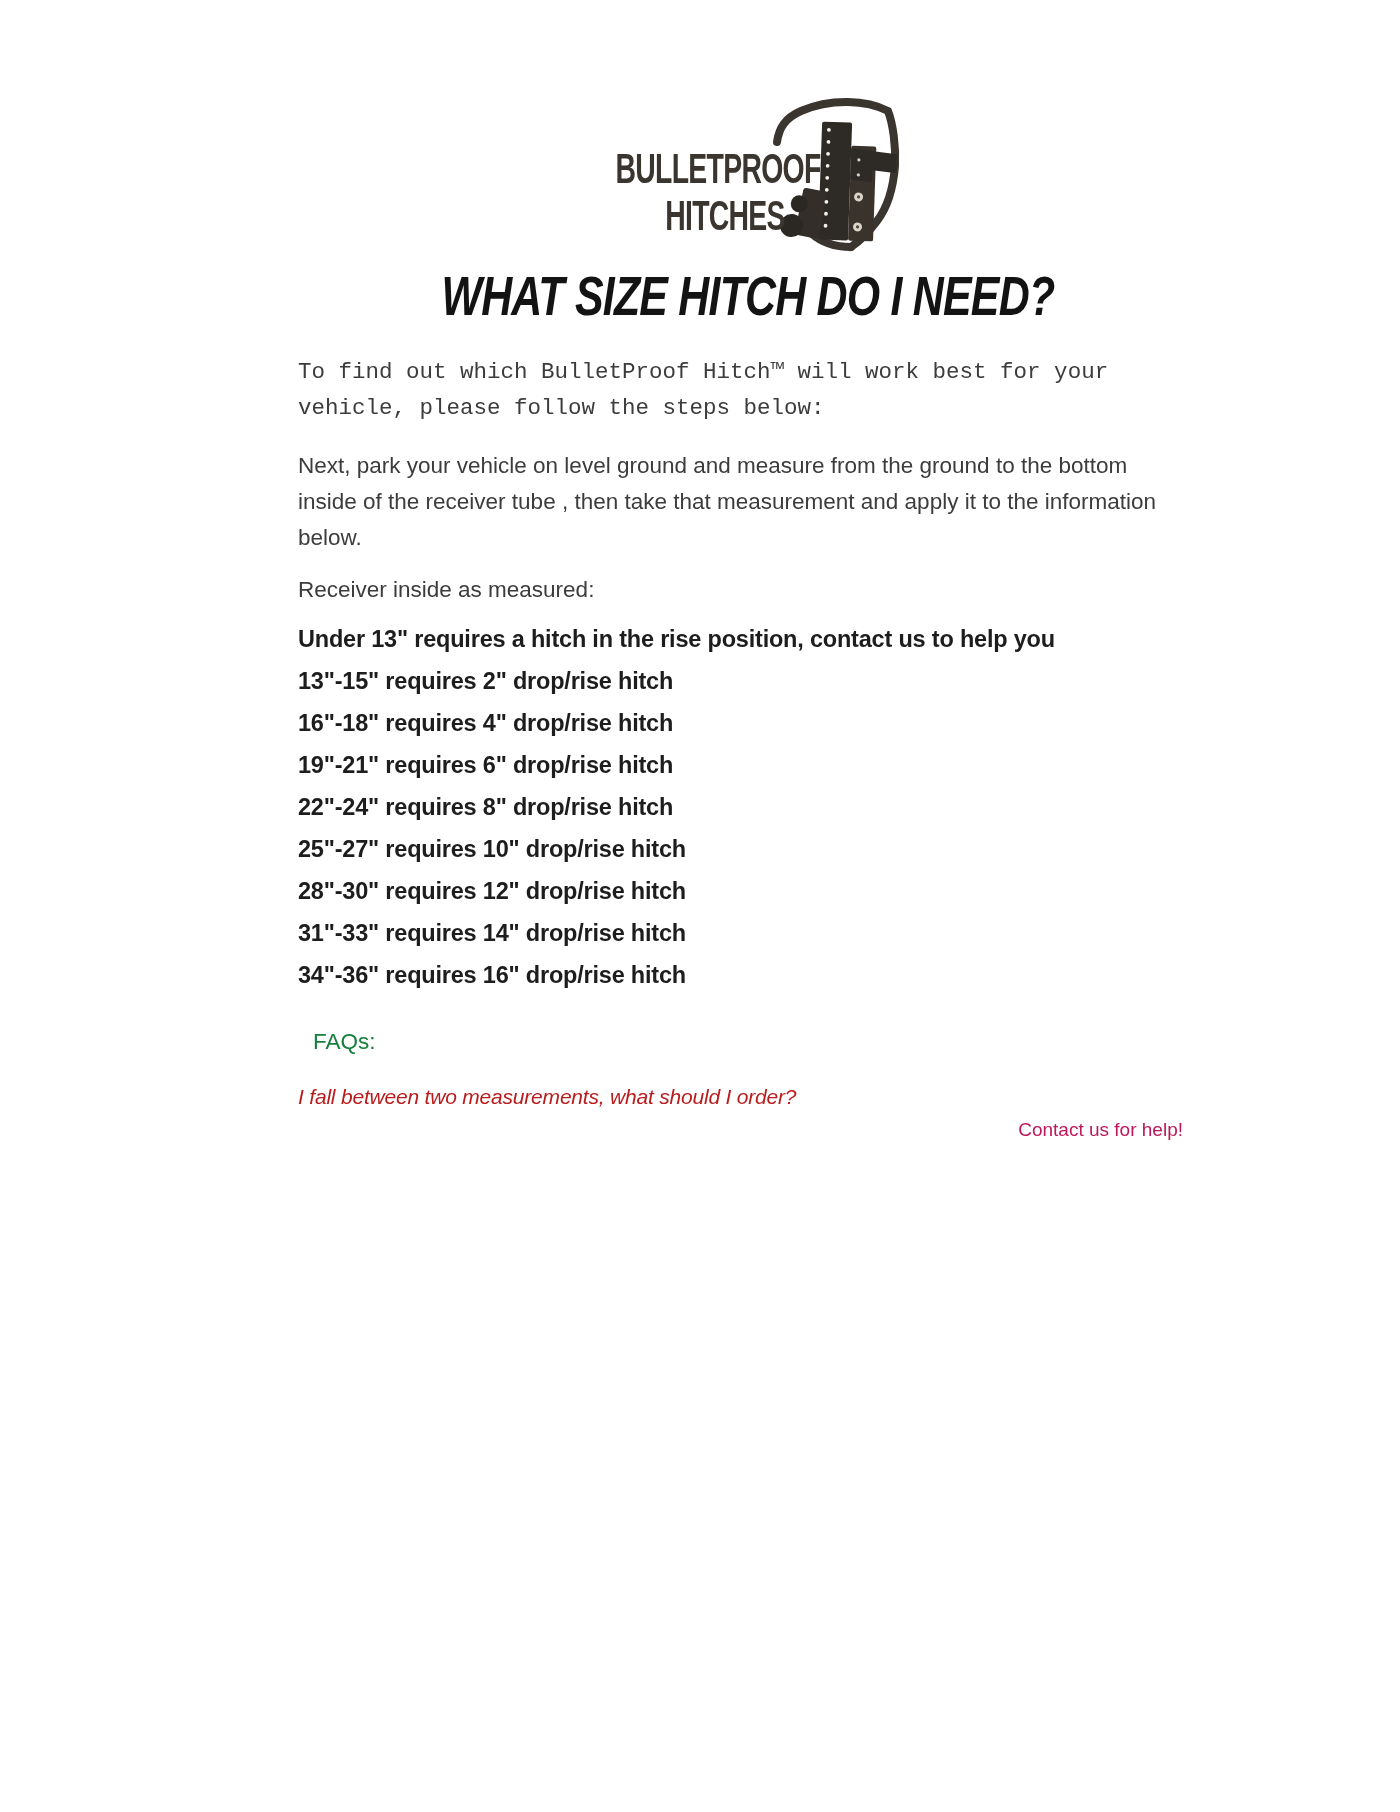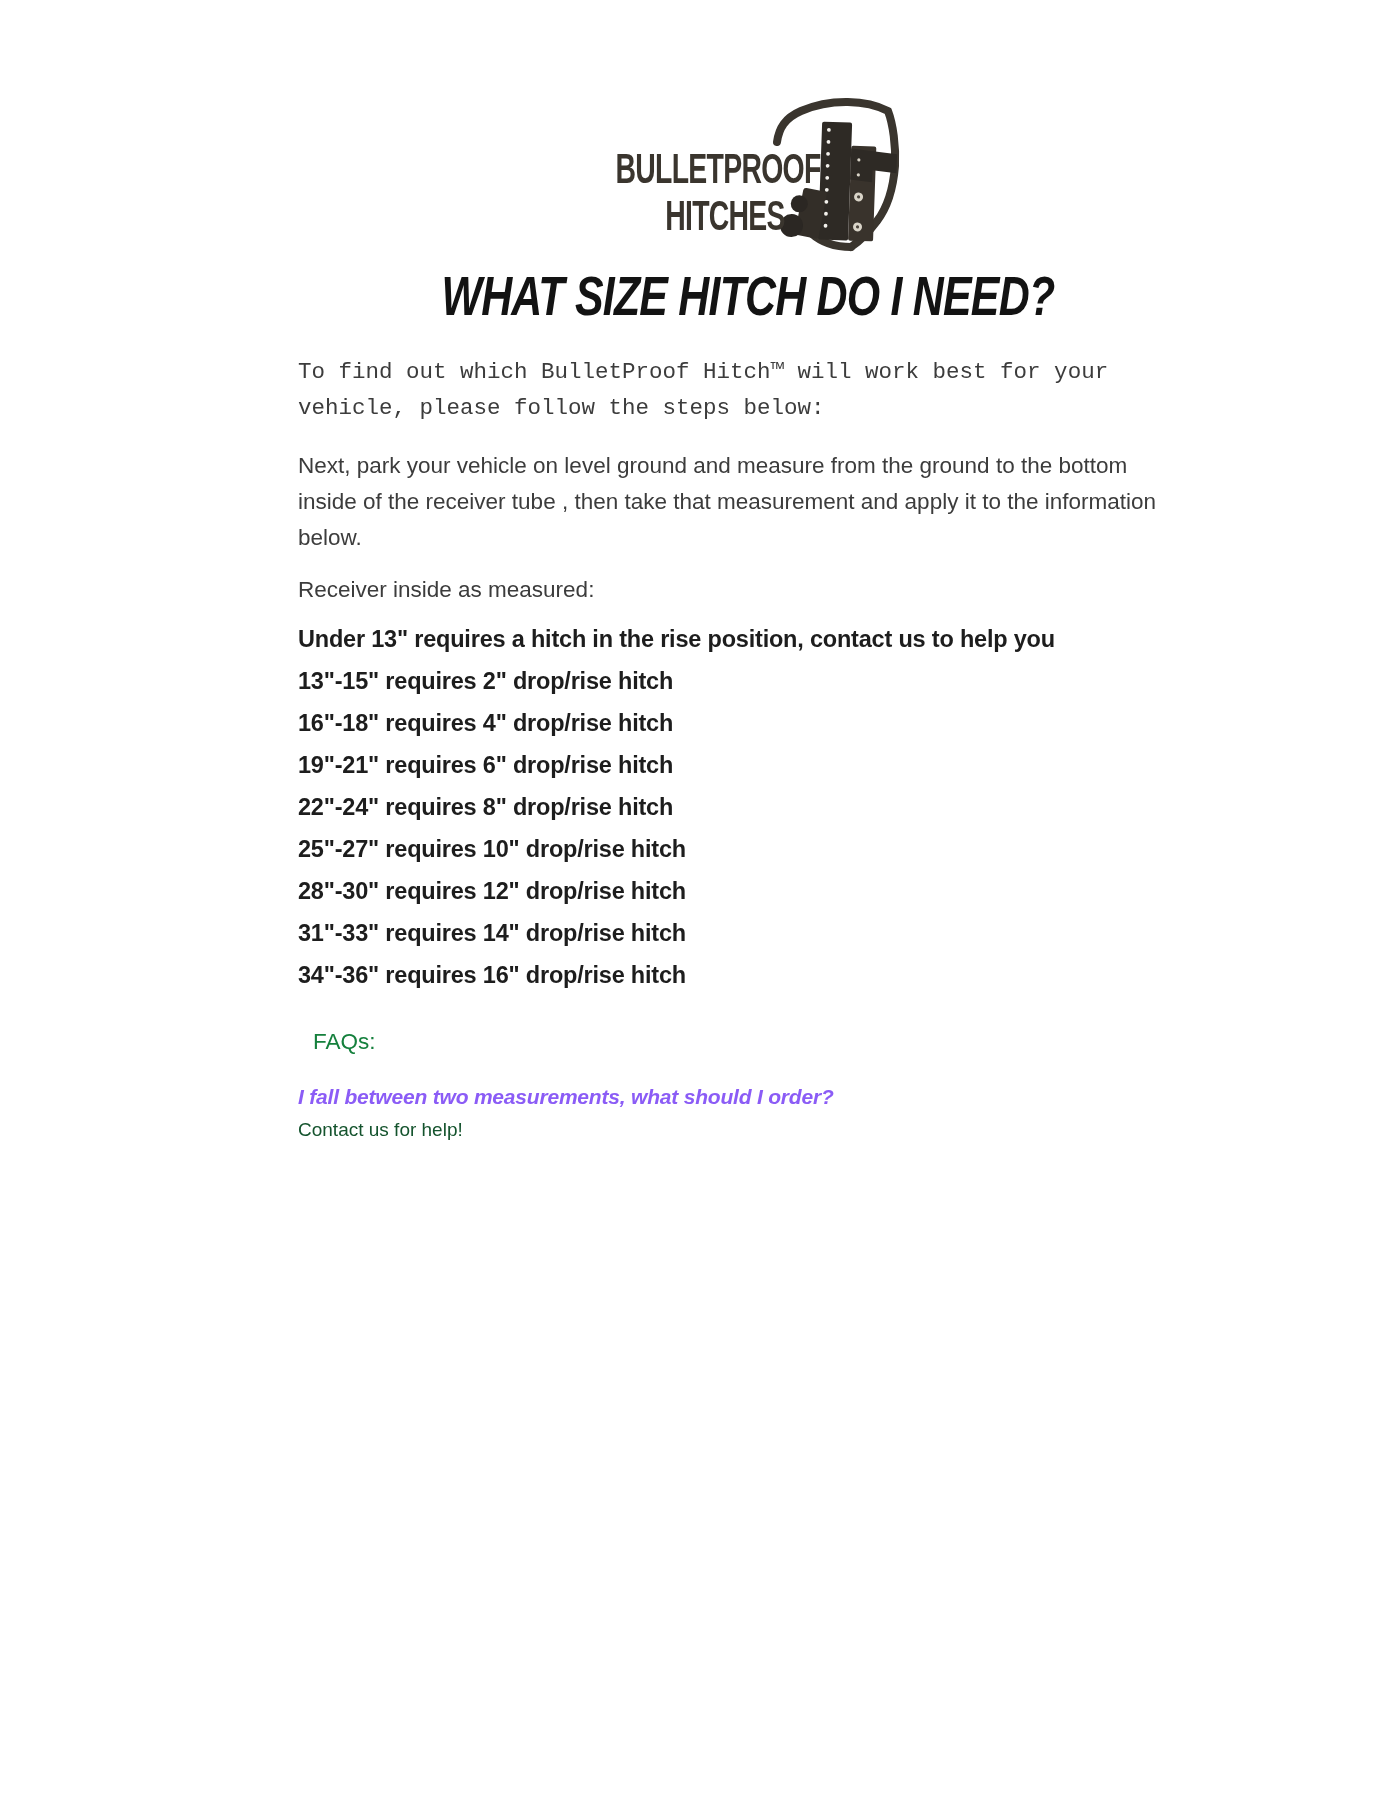--- a/index.html
+++ b/index.html
@@ -56,33 +56,34 @@
     margin: 0 0 16px 0;
   }
   .faq-label {
     font-size: 22.5px;
     color: #15803d;
     line-height: 36px;
     margin: 36px 0 0 15px;
   }
   .faq { margin-top: 21px; }
   .faq-q {
-    font-weight: bold;
+    font-weight: normal;
     font-style: italic;
     font-size: 21px;
     line-height: 31px;
     letter-spacing: -0.2px;
-    color: #8b5cf6;
+    color: #b91c1c;
     margin: 0;
   }
   .faq-a {
     font-size: 19px;
     line-height: 29px;
-    color: #14532d;
+    color: #be185d;
     margin: 3px 0 0 0;
+    text-align: right;
   }
   .logo-svg text {
     font-family: "Liberation Sans", "DejaVu Sans", sans-serif;
   }
 </style>
 </head>
 <body>
 
 <div class="page">
 

